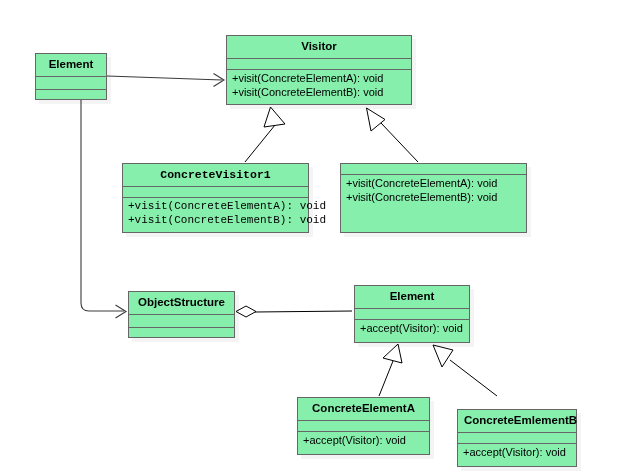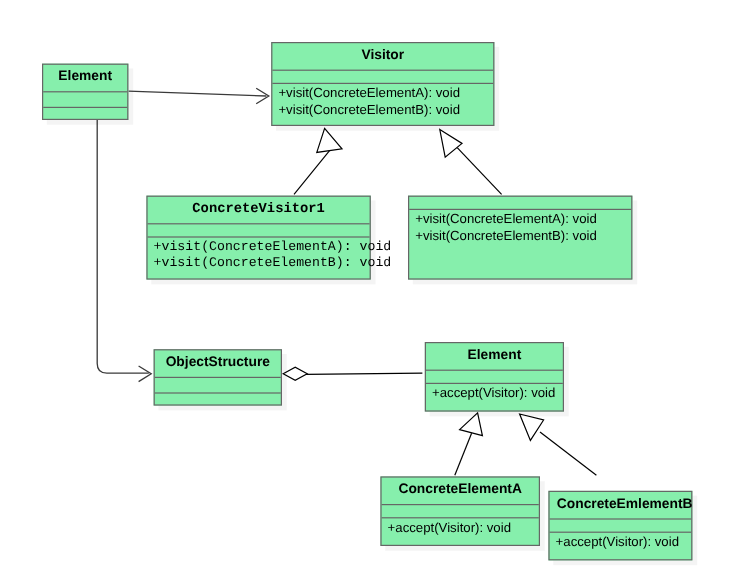--- a/index.html
+++ b/index.html
@@ -153,21 +153,21 @@
   </div>
 
   <div class="uml-class" style="left:354px; top:285px; width:116px; height:58px;">
     <div class="uml-name">Element</div>
     <div class="uml-attrs"></div>
     <div class="uml-ops">
       <div class="uml-op">+accept(Visitor): void</div>
     </div>
   </div>
 
-  <div class="uml-class" style="left:297px; top:397px; width:133px; height:58px;margin-left:20px;">
+  <div class="uml-class" style="left:297px; top:397px; width:133px; height:58px;">
     <div class="uml-name">ConcreteElementA</div>
     <div class="uml-attrs"></div>
     <div class="uml-ops">
       <div class="uml-op">+accept(Visitor): void</div>
     </div>
   </div>
 
   <div class="uml-class" style="left:457px; top:409px; width:120px; height:58px;">
     <div class="uml-name">ConcreteEmlementB</div>
     <div class="uml-attrs"></div>

